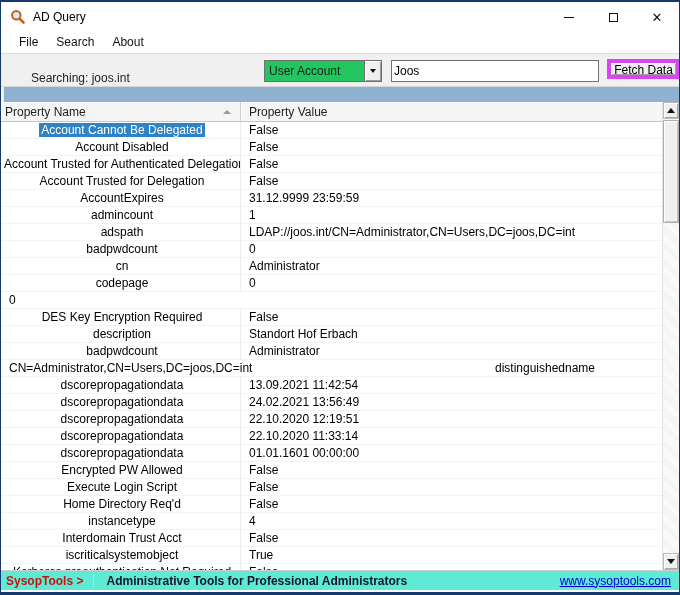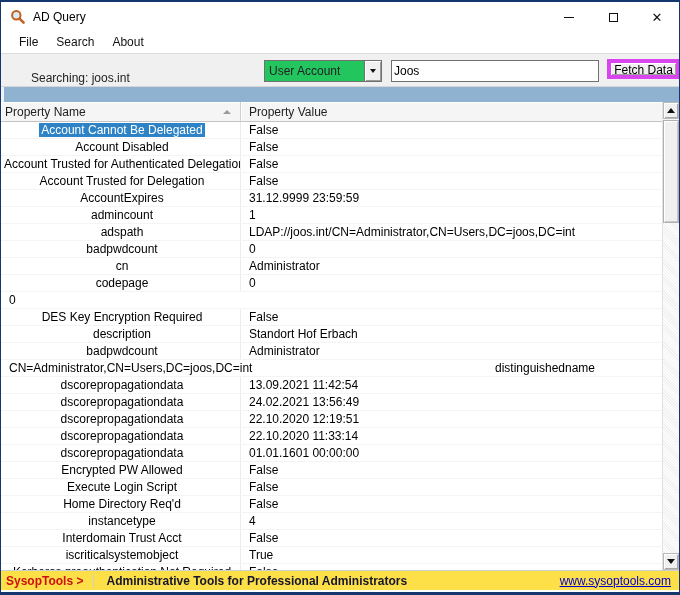--- a/index.html
+++ b/index.html
@@ -106,21 +106,21 @@
   .arrow-up-sm{ width:0; height:0; border-left:4px solid transparent; border-right:4px solid transparent; border-bottom:5px solid #111; }
   .arrow-down-sm{ width:0; height:0; border-left:4px solid transparent; border-right:4px solid transparent; border-top:5px solid #111; }
   .scroll-thumb{
     position:absolute; left:0; top:18px; width:100%; height:103px;
     background:#f0f0f0; border:1px solid #b0b0b0;
     box-shadow: inset 1px 1px 0 #fff, inset -1px -1px 0 #c8c8c8;
   }
 
   
   .statusbar{
-    height:20px; background:#fde047; border-top:1px solid #cfcfcf;
+    height:20px; background:#5eead4; border-top:1px solid #cfcfcf;
     display:flex; align-items:center; font-size:12px;
   }
   .status-brand{ color:var(--brand-red,#cc1111); font-weight:bold; padding-left:5px; }
   .status-sep{ width:1px; height:14px; background:#d0d0d0; margin:0 0 0 10px; }
   .status-tagline{ margin-left:12px; font-weight:bold; color:#15152e; }
   .status-link{ margin-left:auto; padding-right:8px; color:var(--link-blue,#0000cc); text-decoration:underline; }
 </style>
 </head>
 <body>
 

